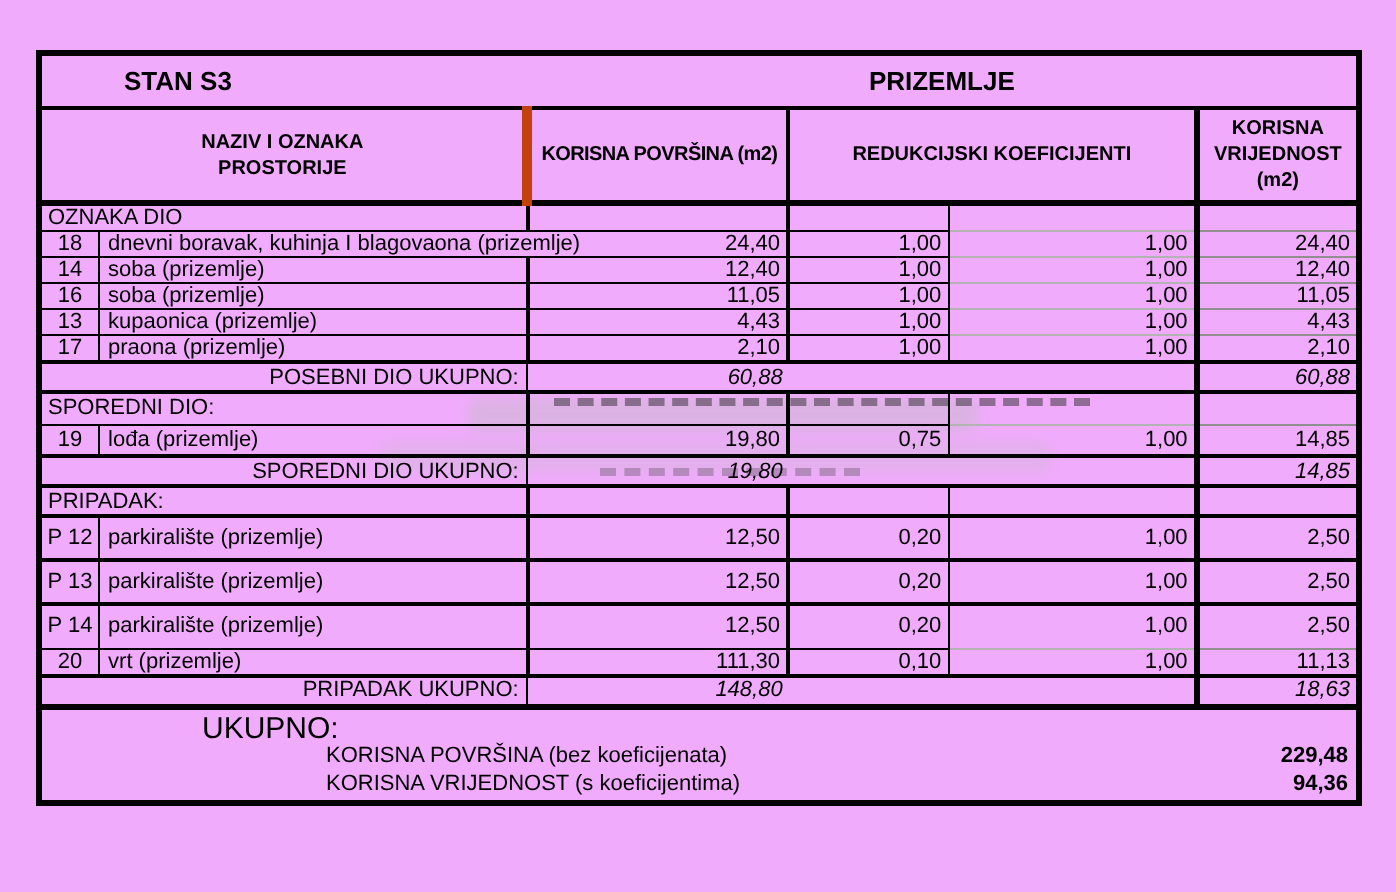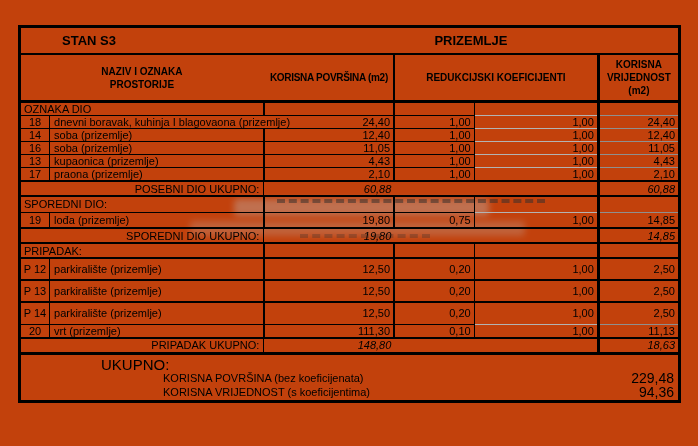--- a/index.html
+++ b/index.html
@@ -1,16 +1,16 @@
 <!DOCTYPE html>
 <html><head>
 <meta charset="utf-8">
 <style>
   html,body{margin:0;padding:0;background:#ffffff;}
-  .page{position:relative;width:698px;height:446px;background:#c2410c;
+  .page{position:relative;width:698px;height:446px;background:#f0abfc;
         font-family:"Liberation Sans",sans-serif;color:#000;overflow:hidden;}
 
   
   .watermark{position:absolute;left:172px;top:190px;width:395px;height:64px;z-index:0;pointer-events:none;}
   .wm-blob{position:absolute;background:#bdbdbd;filter:blur(3px);border-radius:4px;}
   .wm-blob.b1{left:62px;top:9px;width:255px;height:17px;opacity:.38;}
   .wm-blob.b2{left:18px;top:31px;width:335px;height:15px;opacity:.26;}
   .wm-dash{position:absolute;border-top:4px dashed #2e2e2e;}
   .wm-dash.d1{left:105px;top:9px;width:268px;opacity:.5;z-index:2;}
   .wm-dash.d2{left:128px;top:44px;width:130px;opacity:.28;z-index:2;}
@@ -22,21 +22,21 @@
   td,th{padding:0;margin:0;overflow:visible;vertical-align:middle;}
 
   
   .row-title td{border-bottom:2px solid #000;height:25px;font-weight:bold;font-size:13px;}
   .title-left{border-right:none;padding-left:41px;text-align:left;}
   .title-right{border-left:none;text-align:center;}
 
   
   .row-header th{border-bottom:3px solid #000;height:45px;font-weight:bold;
                  font-size:10px;text-align:center;line-height:1.3;}
-  .h-name{border-right:2px solid #c2410c;white-space:pre-line;font-size:10.5px;}
+  .h-name{border-right:5px solid #c2410c;white-space:pre-line;font-size:10.5px;}
   .h-area{border-right:2px solid #000;white-space:nowrap;letter-spacing:-0.3px;}
   .h-koef{border-right:3px solid #000;}
   .h-value{white-space:pre-line;line-height:1.25;}
 
   
   tbody td{font-size:11px;border-top:1px solid #000;}
   .c-num{border-right:1px solid #000;text-align:center;}
   .c-name{border-right:2px solid #000;padding-left:4px;white-space:nowrap;}
   .c-name.spill{border-right:none;margin-top:16px;}
   .c-area,.c-k1,.c-k2,.c-value{text-align:right;padding-right:3px;}
@@ -63,21 +63,21 @@
   .c-sub-label{text-align:right;padding-right:4px;border-right:1px solid #000;}
   .c-sub-mid{border-right:3px solid #000;}
   .c-sub-mid .inner{width:127px;text-align:right;font-style:italic;padding-right:1px;}
   .c-sub-value{text-align:right;padding-right:3px;font-style:italic;}
 
   
   .row-grand td{border-top:3px solid #000;vertical-align:top;padding-top:3px;}
   .g-head{padding-left:80px;font-size:15px;height:14px;line-height:13px;}
   .g-line{display:flex;justify-content:space-between;padding-left:142px;padding-right:4px;
           font-size:11px;height:14px;line-height:13px;}
-  .g-val{font-weight:normal;font-size:14px;}
+  .g-val{font-weight:bold;font-size:11px;}
 </style>
 </head>
 <body>
 
 <div class="page">
 
   <div class="watermark">
     <div class="wm-blob b1"></div>
     <div class="wm-blob b2"></div>
     <div class="wm-dash d1"></div>

